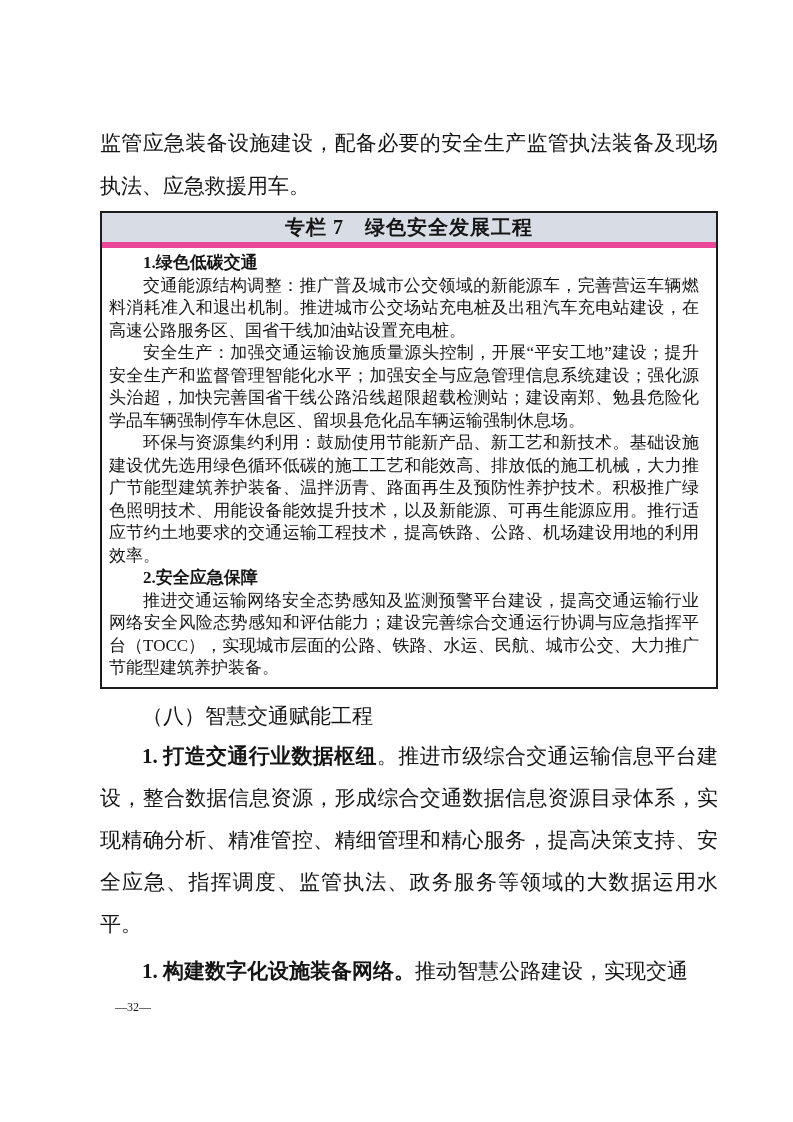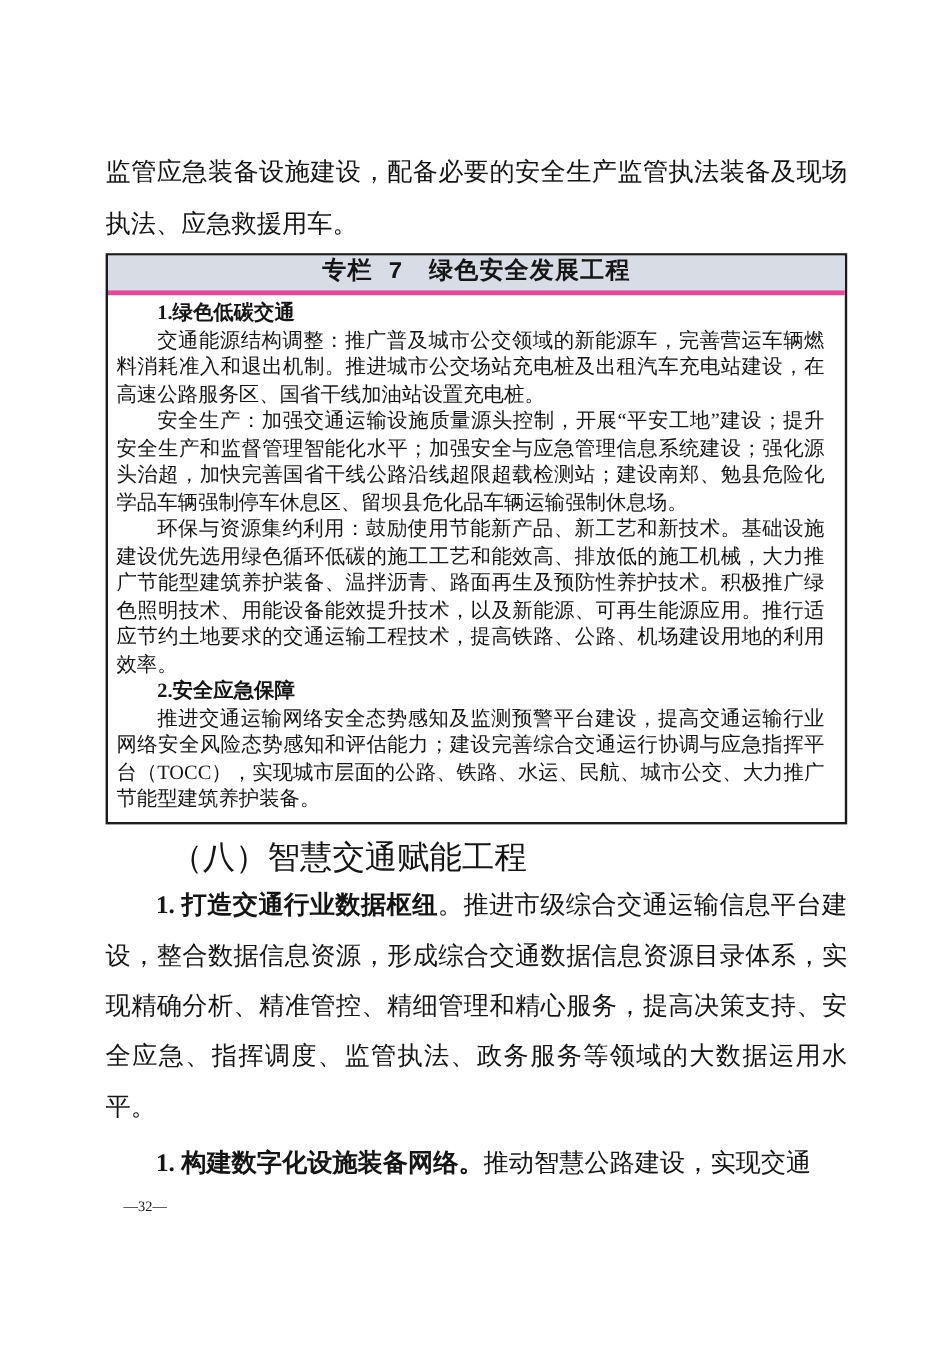--- a/index.html
+++ b/index.html
@@ -7,57 +7,56 @@
   body {
     width: 793px; height: 1122px;
     background: #ffffff;
     font-family: "Liberation Serif", "DejaVu Serif", serif;
     color: #151515;
     position: relative;
     overflow: hidden;
   }
   .content {
     position: absolute;
-    left: 88px; top: 122px;
+    left: 100px; top: 122px;
     width: 618px;
   }
   .intro {
     margin: 0;
     font-size: 21px;
     line-height: 43px;
     text-align: justify;
     text-justify: inter-ideograph;
   }
   .column-box {
     margin-top: 3px;
     border: 2px solid #1c1c1c;
     background: #ffffff;
   }
   .box-header {
     background: #d8dce4;
-    border-bottom: 4px solid #ec4899;
+    border-bottom: 6px solid #ec4899;
     text-align: center;
     font-weight: bold;
     font-size: 20px;
     line-height: 29px;
     letter-spacing: 1px;
-    font-family: Liberation Mono, monospace;
   }
   .box-body {
     padding: 4px 17px 7px 7px;
     font-size: 17px;
     line-height: 22.5px;
     text-align: justify;
     text-justify: inter-ideograph;
   }
   .box-body p { margin: 0; text-indent: 2em; }
   .box-heading { font-weight: bold; }
   .section-heading {
     margin: 13px 0 4px 0;
-    font-size: 27px;
+    font-size: 21px;
     line-height: 28px;
     text-indent: 2em;
   }
   .body-para {
     margin: 5px 0 0 0;
     font-size: 21px;
     line-height: 42px;
     text-align: justify;
     text-justify: inter-ideograph;
     text-indent: 2em;

